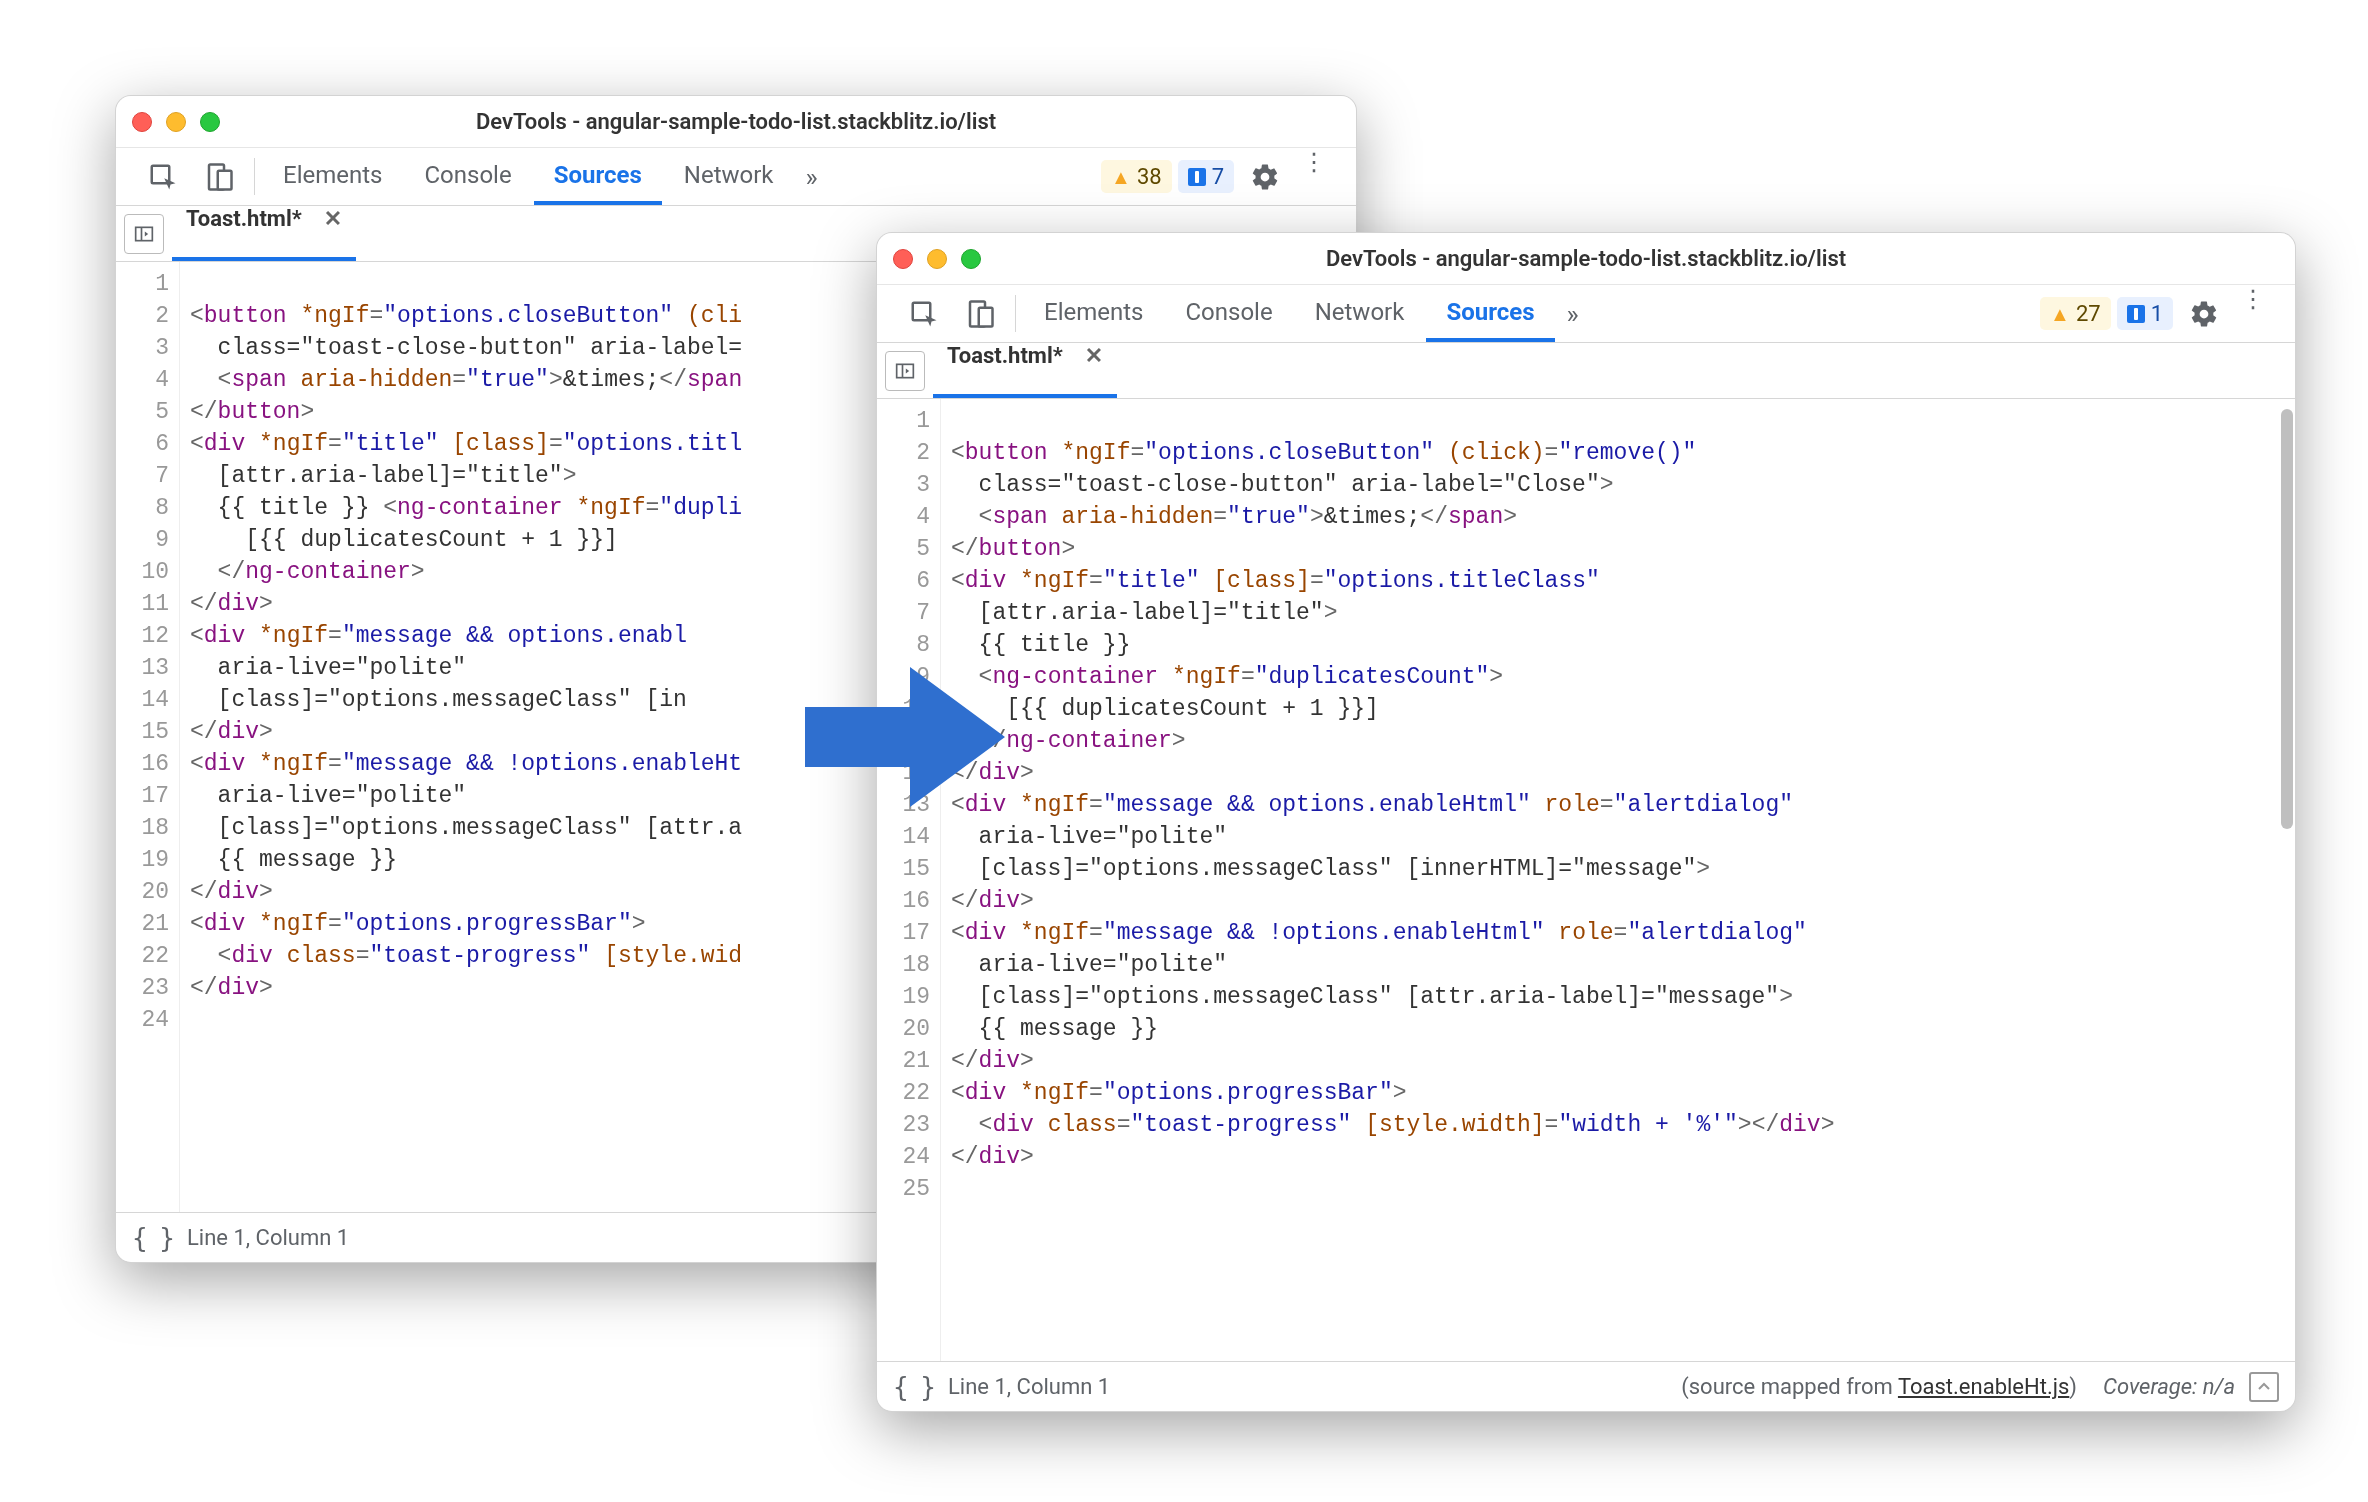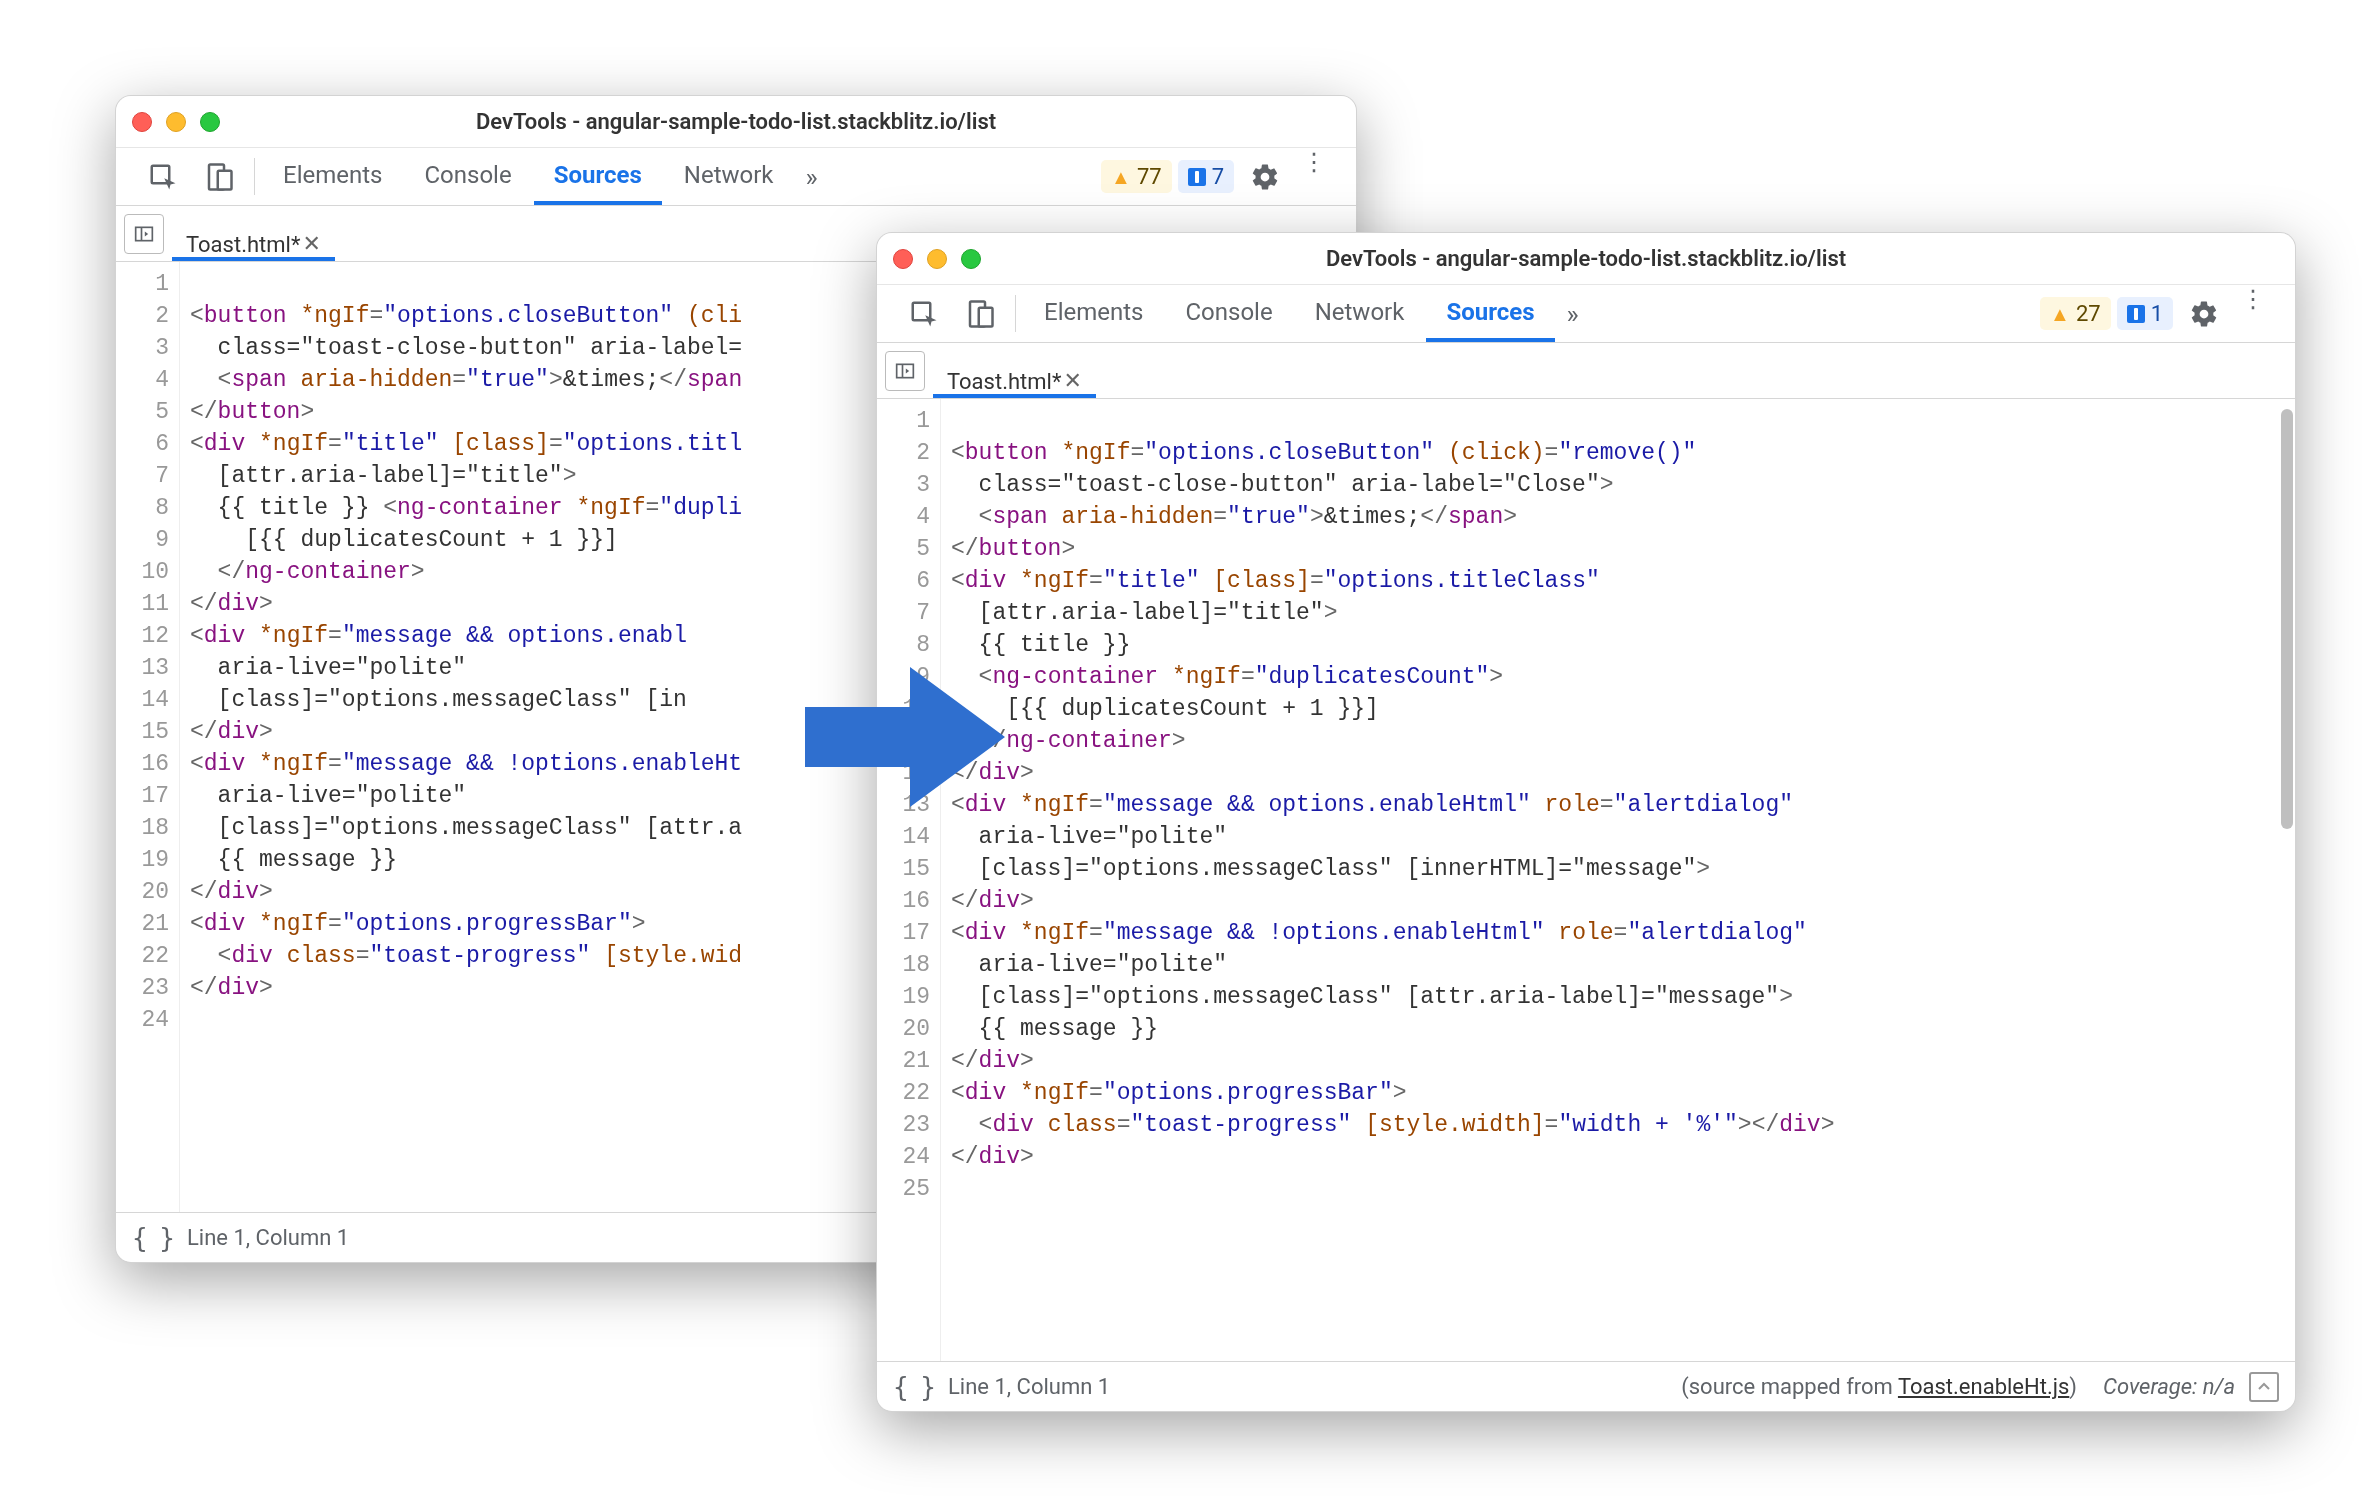--- a/index.html
+++ b/index.html
@@ -120,27 +120,28 @@
     border: 1px solid #bbb;
     border-radius: 4px;
     display: flex;
     align-items: center;
     justify-content: center;
     color: #5f6368;
   }
   .sidebar-toggle svg { width: 20px; height: 20px; }
   .file-tab {
     display: flex;
-    align-items: flex-end;
+    align-items: flex-start;
     padding: 0 14px;
     height: 100%;
     font-size: 22px;
     color: #333;
     border-bottom: 4px solid #1a73e8;
-    gap: 2px;
+    gap: 22px;
+    font-weight: bold;
   }
   .file-tab .close { font-size: 22px; color: #666; cursor: pointer; font-family: sans-serif;}
   .editor {
     flex: 1;
     display: flex;
     background: #fff;
     font-family: Menlo, Consolas, "Courier New", monospace;
     font-size: 23px;
     line-height: 32px;
     overflow: hidden;
@@ -226,21 +227,21 @@
     </div>
     <div class="divider"></div>
     <div class="tab">Elements</div>
     <div class="tab">Console</div>
     <div class="tab active">Sources</div>
     <div class="tab">Network</div>
     <div class="chev">»</div>
     <div class="spacer"></div>
     <div class="badge warn">
         <span class="tri">▲</span>
-        <span>77</span>
+        <span>38</span>
       </div>
     <div class="badge info">
         <span class="sq"></span>
         <span>7</span>
       </div>
     <div class="tool-icon gear">
       <svg viewBox="0 0 24 24" fill="currentColor">
           <path d="M19.4 13a7.5 7.5 0 0 0 .1-1 7.5 7.5 0 0 0-.1-1l2.1-1.6a.5.5 0 0 0 .1-.6l-2-3.5a.5.5 0 0 0-.6-.2l-2.5 1a7.3 7.3 0 0 0-1.7-1l-.4-2.6A.5.5 0 0 0 14 2h-4a.5.5 0 0 0-.5.4L9.1 5a7.3 7.3 0 0 0-1.7 1l-2.5-1a.5.5 0 0 0-.6.2l-2 3.5a.5.5 0 0 0 .1.6L4.5 11a7.5 7.5 0 0 0 0 2l-2.1 1.6a.5.5 0 0 0-.1.6l2 3.5a.5.5 0 0 0 .6.2l2.5-1a7.3 7.3 0 0 0 1.7 1l.4 2.6a.5.5 0 0 0 .5.4h4a.5.5 0 0 0 .5-.4l.4-2.6a7.3 7.3 0 0 0 1.7-1l2.5 1a.5.5 0 0 0 .6-.2l2-3.5a.5.5 0 0 0-.1-.6ZM12 15.5A3.5 3.5 0 1 1 15.5 12 3.5 3.5 0 0 1 12 15.5Z"></path>
         </svg>
     </div>

